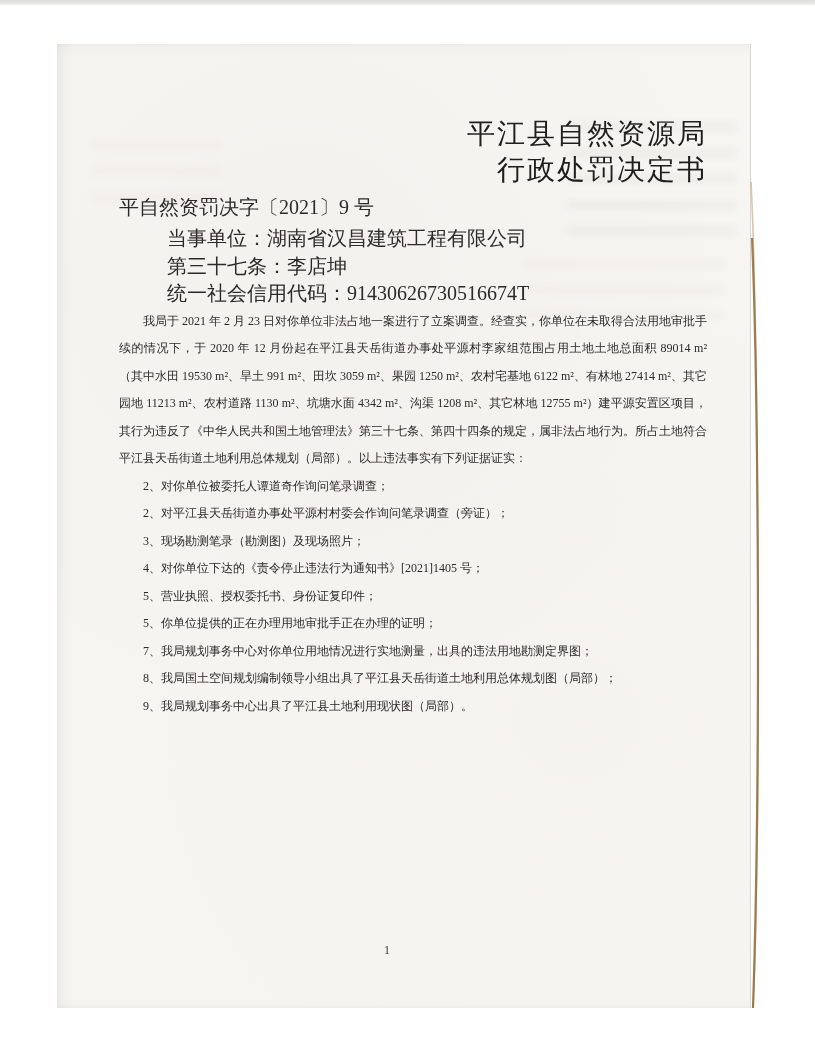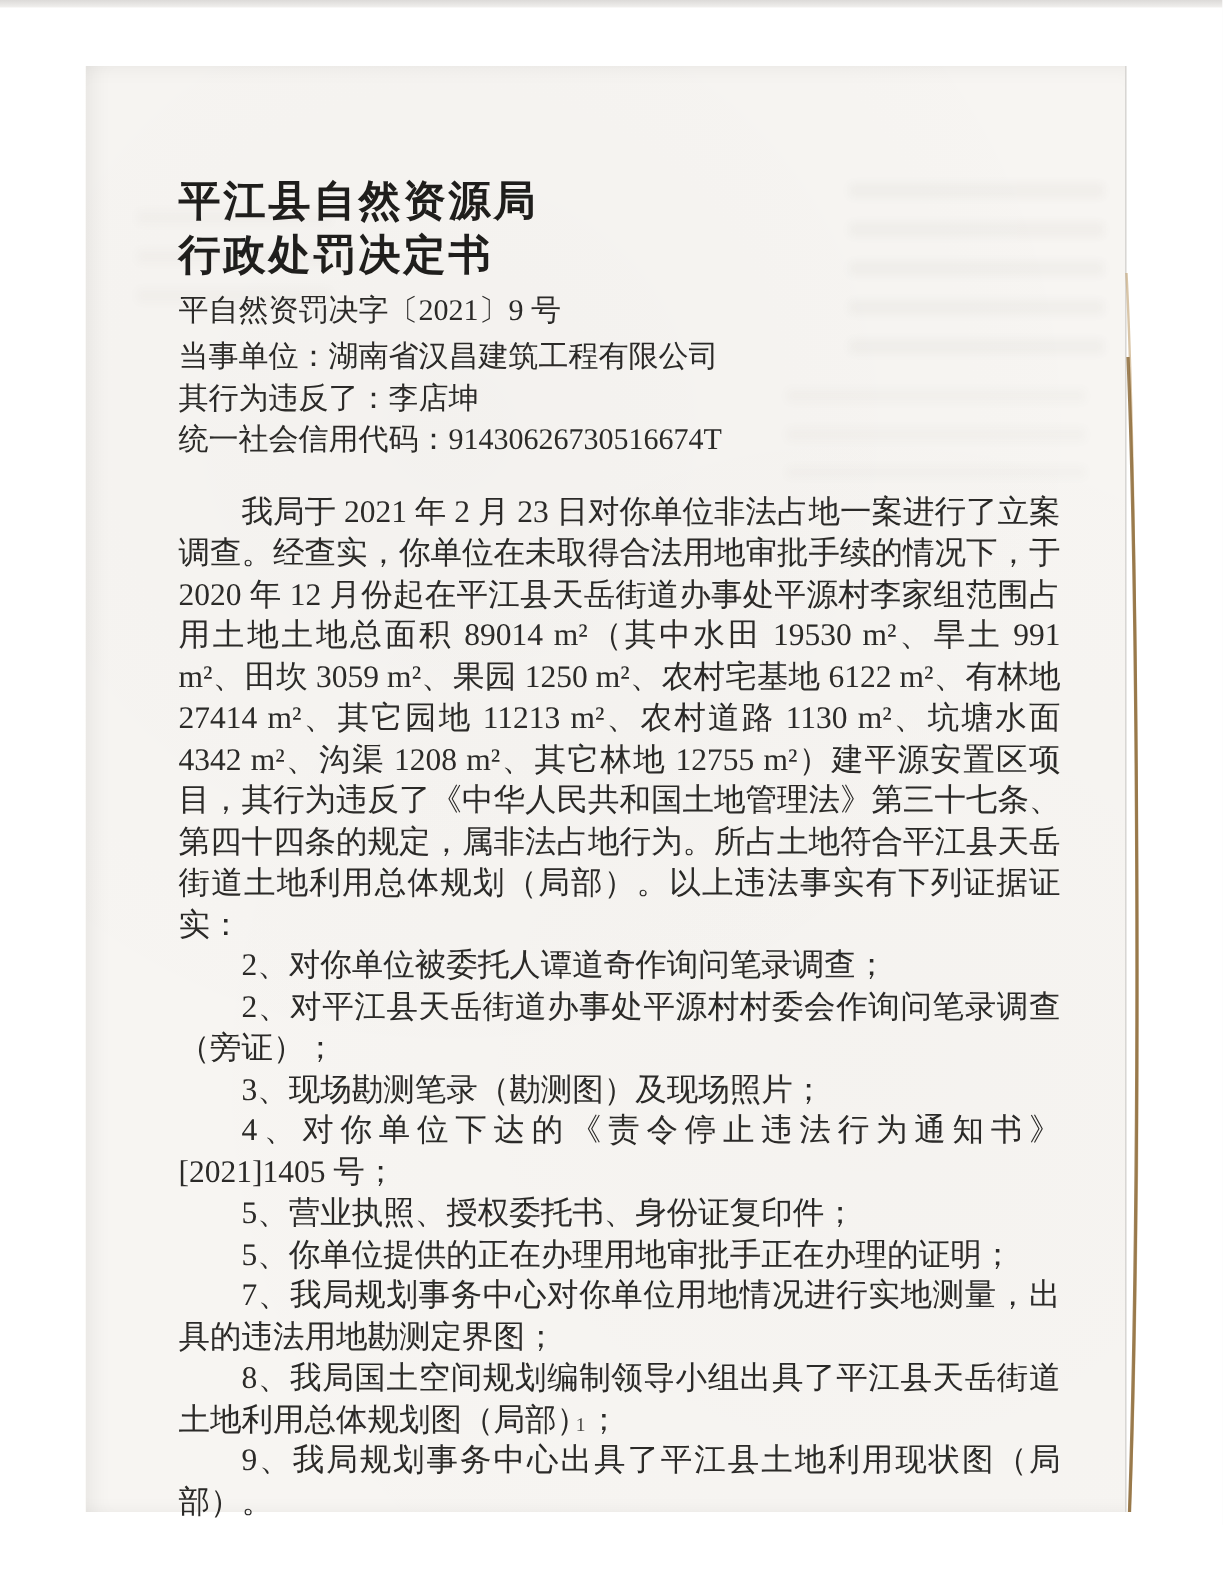--- a/index.html
+++ b/index.html
@@ -42,46 +42,45 @@
       inset 0 -10px 12px -10px rgba(0,0,0,0.05);
     color: #2b2a28;
   }
   .content {
     position: relative;
     padding: 72px 43px 0 62px;
     width: 588px;
     box-sizing: content-box;
   }
   .title-block {
-    text-align: left;
+    text-align: right;
     font-family: "Liberation Sans", sans-serif;
     font-size: 28px;
     line-height: 36px;
     letter-spacing: 2px;
     color: #1f1e1c;
-    font-weight: 700;
+    font-weight: 400;
   }
   .doc-number {
     margin-top: 6px;
     padding-right: 58px;
     font-size: 20px;
     line-height: 27px;
     color: #2b2a28;
   }
   .party-block {
     margin-top: 4px;
     font-size: 20px;
     line-height: 27.5px;
   }
-  .party-line { white-space: nowrap; }
+  .party-line { white-space: nowrap; margin-left: 48px; }
   .body-text {
-    font-size: 21px;
+    font-size: 12px;
     line-height: 27.5px;
     text-align: justify;
-    margin-top: 20px;
   }
   .body-text p {
     margin: 0;
     text-indent: 2em;
   }
   .closing { text-indent: 2.2em; }
   .page-number {
     position: absolute;
     left: 318px;
     top: 898px;
@@ -132,21 +131,21 @@
 
       <div class="title-block">
         <div>平江县自然资源局</div>
         <div>行政处罚决定书</div>
       </div>
 
       <div class="doc-number">平自然资罚决字〔2021〕9 号</div>
 
       <div class="party-block">
         <div class="party-line">当事单位：湖南省汉昌建筑工程有限公司</div>
-        <div class="party-line">其行为违反了：李店坤</div>
+        <div class="party-line">第三十七条：李店坤</div>
         <div class="party-line">统一社会信用代码：91430626730516674T</div>
       </div>
 
       <div class="body-text">
         <p>我局于 2021 年 2 月 23 日对你单位非法占地一案进行了立案调查。经查实，你单位在未取得合法用地审批手续的情况下，于 2020 年 12 月份起在平江县天岳街道办事处平源村李家组范围占用土地土地总面积 89014 m²（其中水田 19530 m²、旱土 991 m²、田坎 3059 m²、果园 1250 m²、农村宅基地 6122 m²、有林地 27414 m²、其它园地 11213 m²、农村道路 1130 m²、坑塘水面 4342 m²、沟渠 1208 m²、其它林地 12755 m²）建平源安置区项目，其行为违反了《中华人民共和国土地管理法》第三十七条、第四十四条的规定，属非法占地行为。所占土地符合平江县天岳街道土地利用总体规划（局部）。以上违法事实有下列证据证实：</p>
         <p>2、对你单位被委托人谭道奇作询问笔录调查；</p>
         <p>2、对平江县天岳街道办事处平源村村委会作询问笔录调查（旁证）；</p>
         <p>3、现场勘测笔录（勘测图）及现场照片；</p>
         <p>4、对你单位下达的《责令停止违法行为通知书》[2021]1405 号；</p>
         <p>5、营业执照、授权委托书、身份证复印件；</p>

